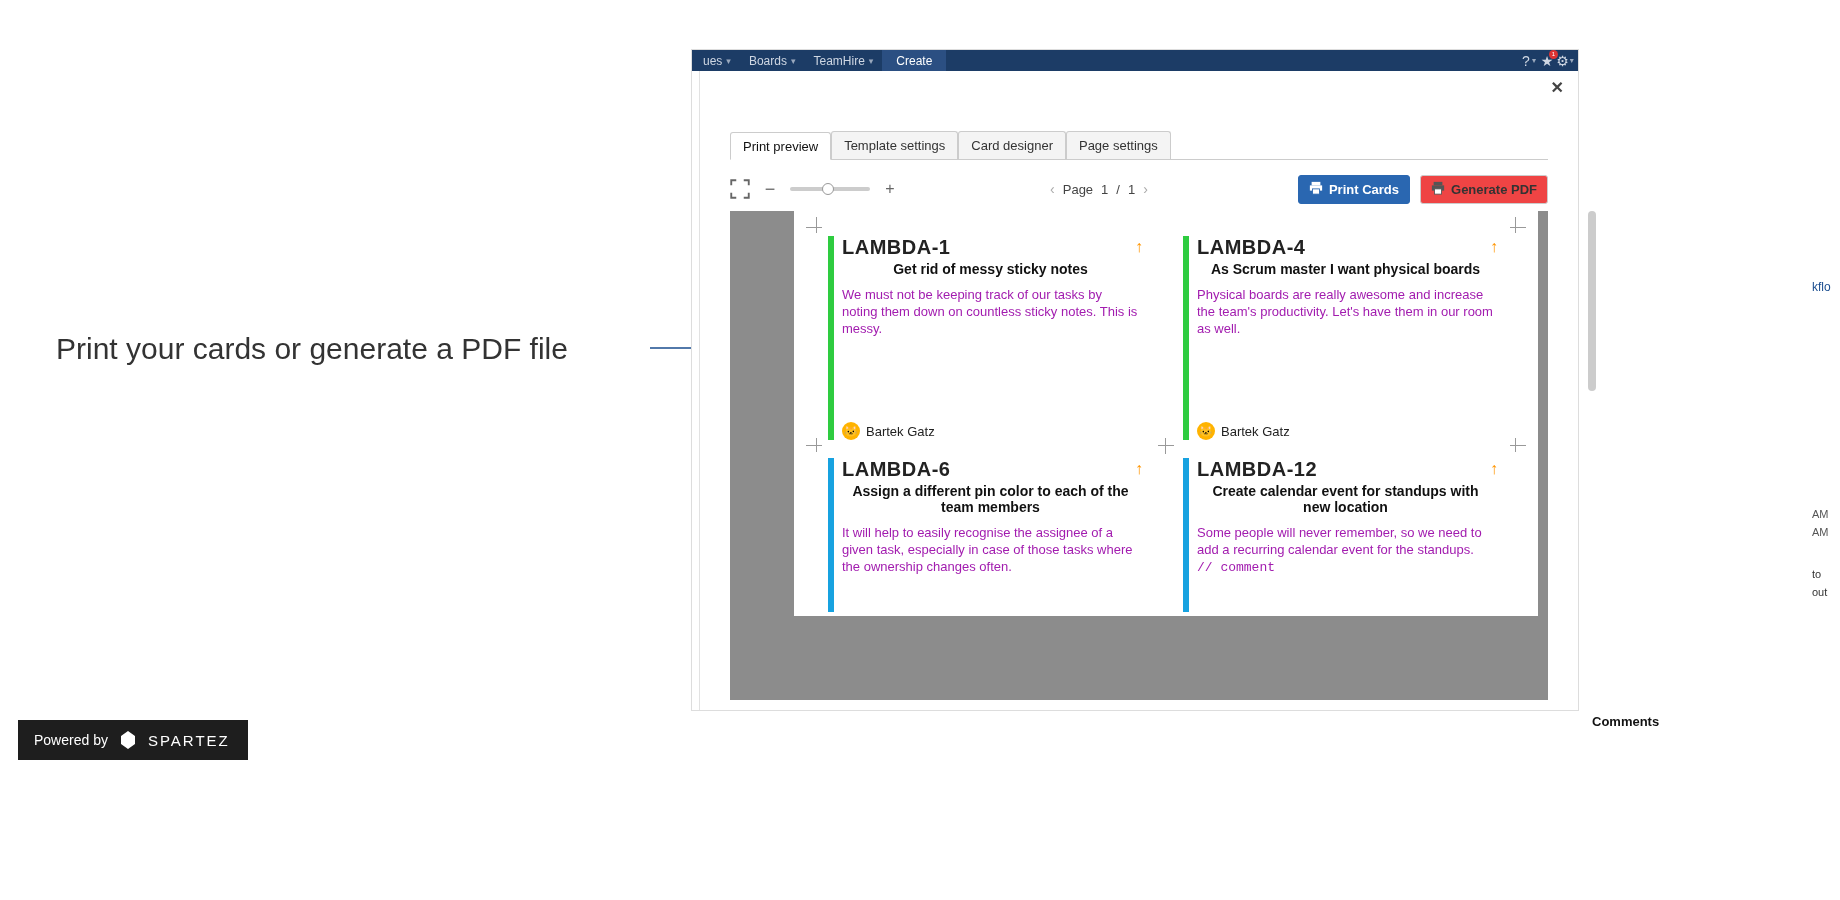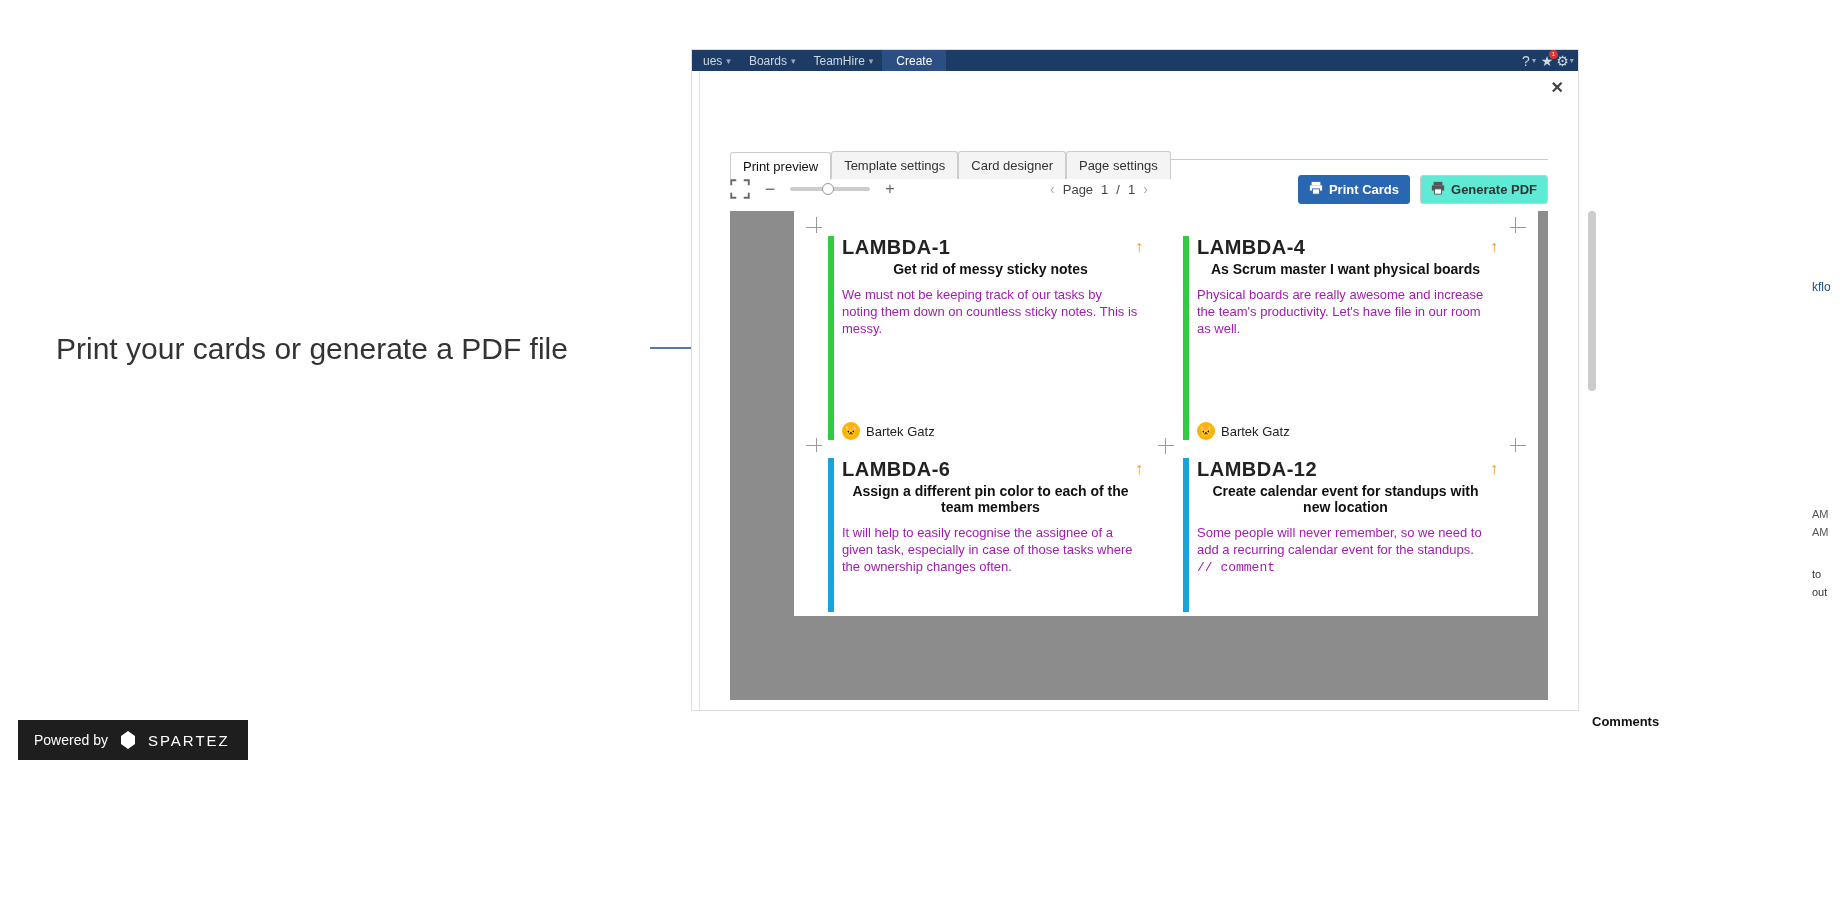--- a/index.html
+++ b/index.html
@@ -64,21 +64,21 @@
     background:#fff;
     border-left:1px solid #e2e2e2;
   }
   .close-x {
     position:absolute; top:7px; right:14px;
     font-size:16px; font-weight:bold; color:#444; cursor:pointer;
   }
 
   
   .tabs-wrap { position:absolute; left:30px; top:60px; right:30px; border-bottom:1px solid #ccc; height:29px;}
-  .tabs { display:flex;margin-top:20px; }
+  .tabs { display:flex; }
   .tab {
     border:1px solid #ccc; border-bottom:none;
     background:#f4f4f4;
     font-size:13px; color:#333;
     padding:6px 12px 5px 12px;
     margin-right:0px;
     border-radius:3px 3px 0 0;
     cursor:pointer;
   }
   .tab.active { background:#fff; position:relative; top:1px; border-bottom:1px solid #fff; font-weight:500; color:#111;}
@@ -91,21 +91,21 @@
   }
   .tool-seg { display:flex; align-items:center; gap:10px; }
   .tool-ico { width:20px; height:20px; display:flex; align-items:center; justify-content:center; color:#666; cursor:pointer; }
   .slider { width:80px; height:4px; background:#ccc; border-radius:2px; position:relative; }
   .slider .knob { position:absolute; left:40%; top:-4px; width:12px; height:12px; background:#fff; border:1px solid #999; border-radius:50%; }
   .toolbar .spacer { flex:1; }
   .page-ctrl { display:flex; align-items:center; gap:8px; color:#444; }
   .page-ctrl .chev { color:#aaa; cursor:pointer; font-size:14px;}
   .btn {
     display:flex; align-items:center; gap:6px;
-    border:1px solid #ccc; background:#5eead4; color:#333;
+    border:1px solid #ccc; background:#ef4444; color:#333;
     border-radius:3px; padding:5px 10px; font-size:13px; font-weight:600; cursor:pointer;
   }
   .btn.primary { background:#2a67b1; border-color:#2a67b1; color:#fff; }
   .btn svg { width:14px; height:14px; }
 
   
   .preview-area {
     position:absolute; left:30px; right:30px; top:140px; bottom:10px;
     background:#8c8c8c;
     overflow:hidden;
@@ -280,21 +280,21 @@
               <div class="avatar">🐱</div>
               <span>Bartek Gatz</span>
             </div>
           </div>
 
           <div class="card">
             <div class="stripe green"></div>
             <div class="arrow">↑</div>
             <div class="key">LAMBDA-4</div>
             <div class="title">As Scrum master I want physical boards</div>
-            <div class="desc">Physical boards are really awesome and increase the team's productivity. Let's have file in our room as well.</div>
+            <div class="desc">Physical boards are really awesome and increase the team's productivity. Let's have them in our room as well.</div>
             <div class="assignee">
               <div class="avatar">🐱</div>
               <span>Bartek Gatz</span>
             </div>
           </div>
 
           <div class="card" style="min-height:160px">
             <div class="stripe blue"></div>
             <div class="arrow">↑</div>
             <div class="key">LAMBDA-6</div>

